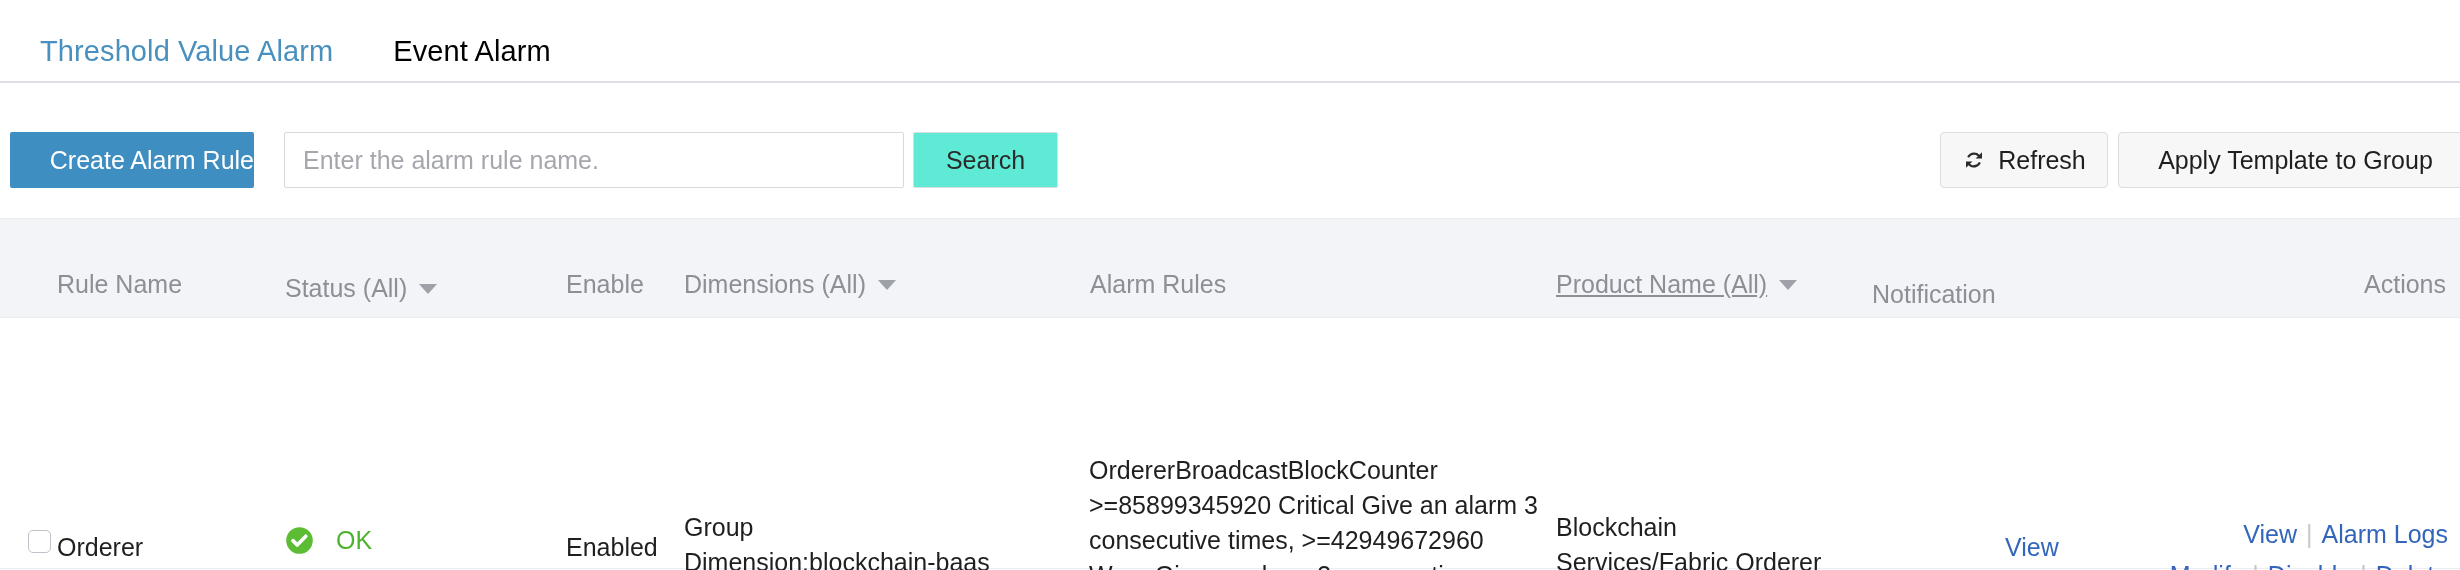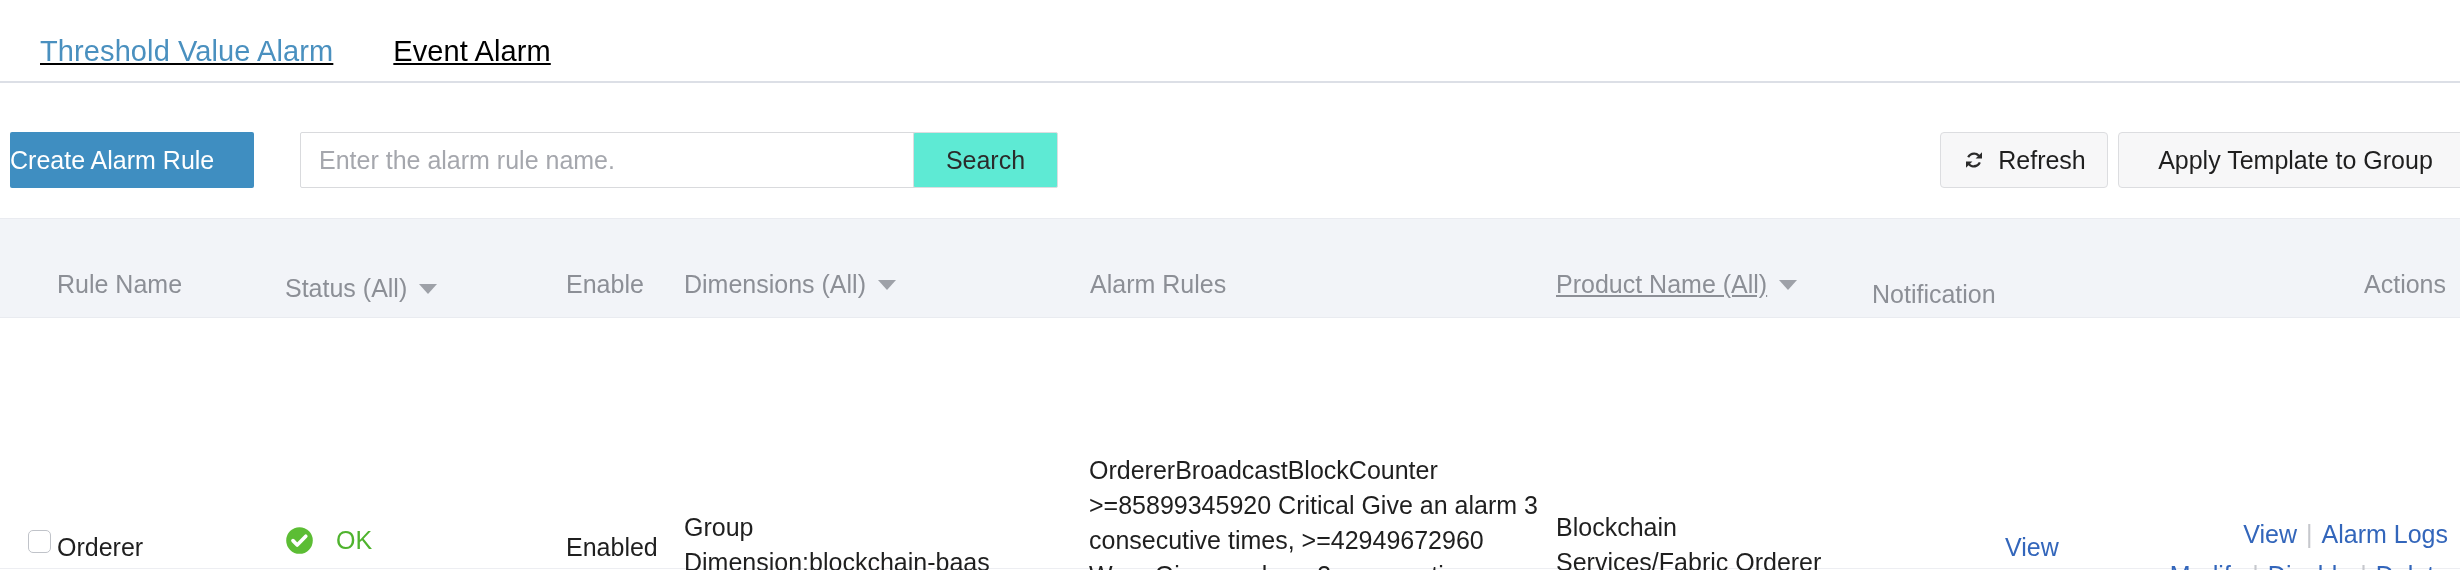--- a/index.html
+++ b/index.html
@@ -16,21 +16,21 @@
   .tabbar {
     position: absolute; left: 0; top: 0; width: 2460px; height: 84px;
     background: #fff;
   }
   .tabbar-rule {
     position: absolute; left: 0; top: 81px; width: 2460px; height: 2px;
     background: #dcdfe6;
   }
   .tabs {
     position: absolute; left: 10px; top: 0; height: 102px;
-    display: flex; align-items: center; gap: 0; text-decoration: underline;
+    display: flex; align-items: center; gap: 0;
   }
   .tab {
     height: 82px; display: flex; align-items: center; justify-content: center;
     font-size: 29px; color: #000; padding: 0 30px; cursor: pointer;
     position: relative; letter-spacing: .1px;
   }
   .tab.active { color: #4a90bf; }
   .tab.active::after {
     content: ""; position: absolute; left: 0; right: 0; bottom: 0;
     height: 5px; background: #3f8ec1;
@@ -39,28 +39,28 @@
   
   .toolbar {
     position: absolute; left: 0; top: 84px; width: 2460px; height: 116px;
     background: #fff;
   }
   .btn-primary {
     position: absolute; left: 10px; top: 48px;
     width: 244px; height: 56px;
     background: #3f8ec1; color: #fff; border: none; border-radius: 2px;
     font-size: 25px; font-family: "Liberation Sans", sans-serif;
-    cursor: pointer; line-height: 56px; text-align: left; padding: 0;
+    cursor: pointer; line-height: 56px; text-align: right; padding: 0;
   }
   .search-input {
     position: absolute; left: 284px; top: 48px;
     width: 620px; height: 56px;
     border: 1px solid #d9dadd; border-radius: 2px;
     background: #fff; font-size: 25px; color: #2b2b2b;
-    padding: 0 18px; font-family: "Liberation Sans", sans-serif; outline: none; margin-left: 16px;
+    padding: 0 18px; font-family: "Liberation Sans", sans-serif; outline: none;
   }
   .search-input::placeholder { color: #a5a7ad; }
   .btn-search {
     position: absolute; left: 913px; top: 48px;
     width: 145px; height: 56px;
     background: #5eead4; color: #2b2b2b;
     border: 1px solid #dcdde0; border-radius: 2px;
     font-size: 25px; font-family: "Liberation Sans", sans-serif;
     cursor: pointer; padding: 0;
   }

